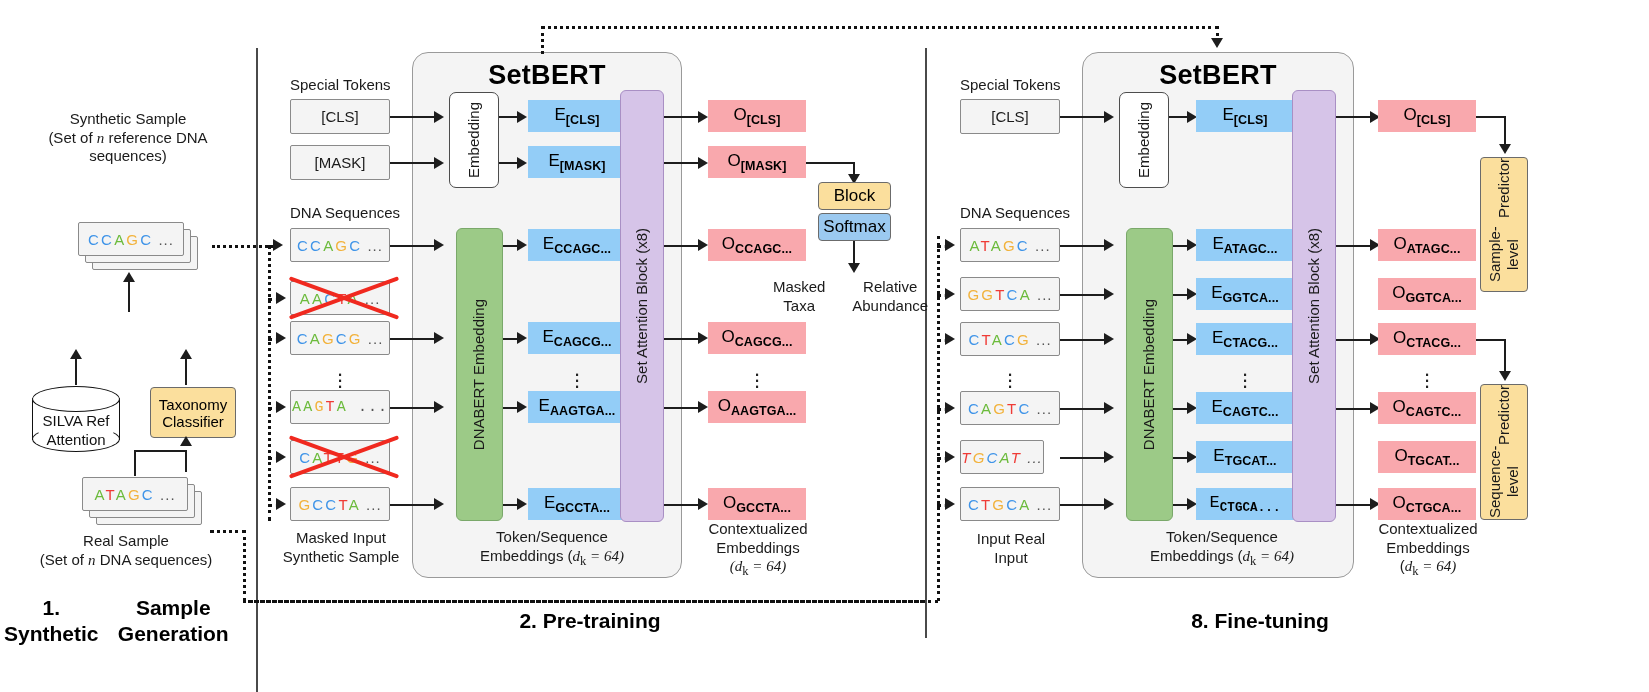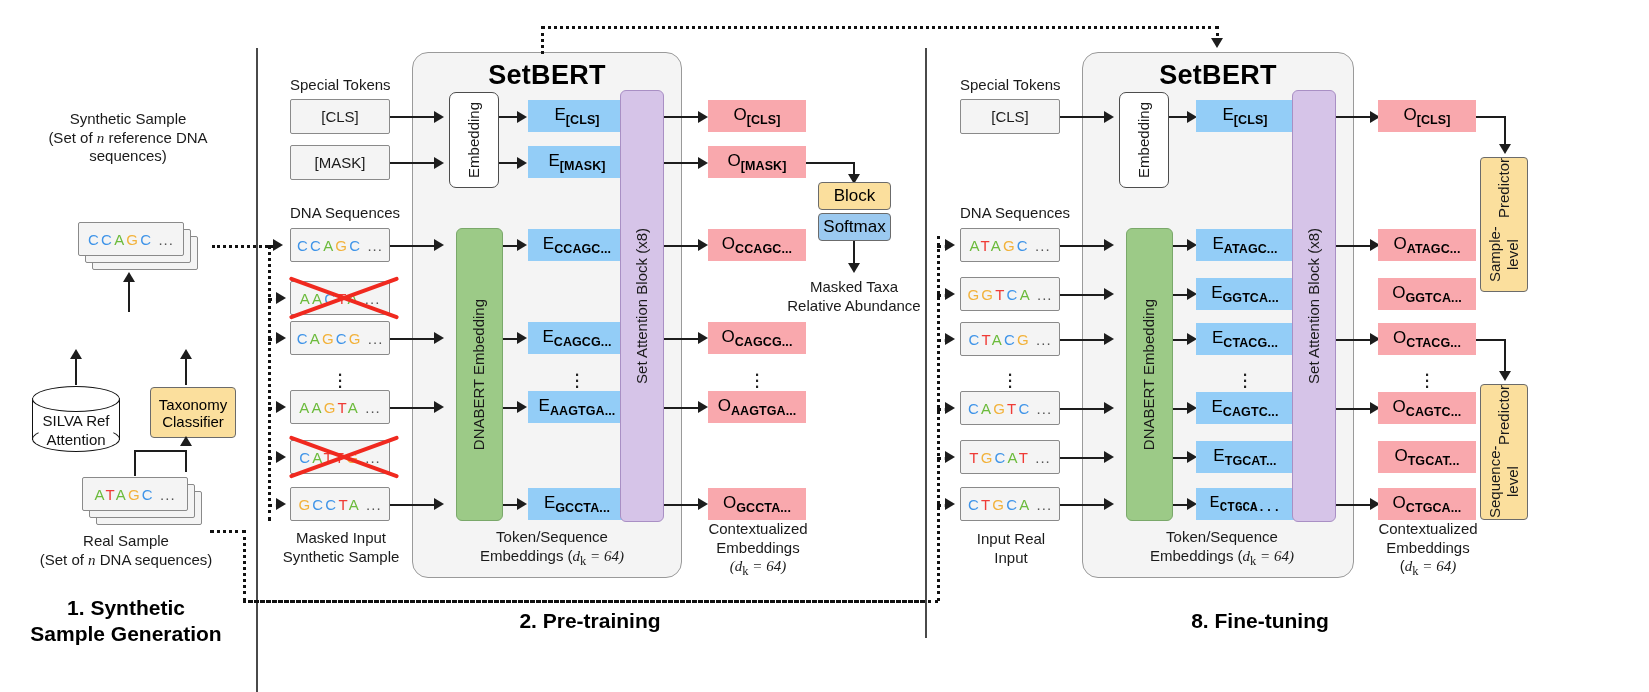--- a/index.html
+++ b/index.html
@@ -125,21 +125,21 @@
         <span class="nA">A</span><span class="nT">T</span><span class="nA">A</span><span class="nG">G</span><span class="nC">C</span><span class="ndots">&nbsp;...</span>
       </span>
     </div>
   </div>
 
   <div class="abs lbl ctr" style="left:6px;top:531px;width:240px;height:40px;flex-direction:column;">
     <div>Real Sample</div>
     <div><span>(Set of </span><span class="serif-i">n</span><span> DNA sequences)</span></div>
   </div>
 
-  <div class="abs ctr stage" style="left:4px;top:590px;width:244px;height:62px;flex-direction:column;line-height:1.25;">
+  <div class="abs ctr stage" style="left:4px;top:590px;width:244px;height:62px;flex-direction:row;line-height:1.25;">
     <div>1. Synthetic</div>
     <div>Sample Generation</div>
   </div>
 
   <div class="dotH" style="left:212px;top:245px;width:62px;"></div>
   <div class="arrowR" style="left:273px;top:239px;"></div>
 
   <div class="dotH" style="left:210px;top:530px;width:36px;"></div>
   <div class="dotV" style="left:243px;top:530px;height:71px;"></div>
   <div class="dotH" style="left:243px;top:600px;width:695px;"></div>
@@ -192,21 +192,21 @@
     <i style="width:116px;transform:translateY(-50%) rotate(-20deg);"></i>
   </div>
   <div class="abs box-plain ctr" style="left:290px;top:321px;width:100px;height:34px;">
     <span class="dna"><span class="nC">C</span><span class="nA">A</span><span class="nG">G</span><span class="nC">C</span><span class="nG">G</span><span class="ndots">&nbsp;...</span></span>
   </div>
   <div class="vdots" style="left:320px;top:366px;width:40px;">
     <span>.</span>
       <span>.</span>
       <span>.</span>
   </div>
-  <div class="abs box-plain ctr" style="left:290px;top:390px;width:100px;height:34px;">
+  <div class="abs box-plain ctr" style="left:290px;top:390px;width:100px;height:34px;font-family:Liberation Mono, monospace;">
     <span class="dna"><span class="nA">A</span><span class="nA">A</span><span class="nG">G</span><span class="nT">T</span><span class="nA">A</span><span class="ndots">&nbsp;...</span></span>
   </div>
   <div class="abs box-plain ctr" style="left:290px;top:440px;width:100px;height:34px;">
     <span class="dna"><span class="nC">C</span><span class="nA">A</span><span class="nT">T</span><span class="nT">T</span><span class="nG">G</span><span class="ndots">&nbsp;...</span></span>
   </div>
   <div class="xmark" style="left:286px;top:436px;width:108px;height:42px;">
     <i style="width:116px;transform:translateY(-50%) rotate(20deg);"></i>
     <i style="width:116px;transform:translateY(-50%) rotate(-20deg);"></i>
   </div>
   <div class="abs box-plain ctr" style="left:290px;top:487px;width:100px;height:34px;">
@@ -330,21 +330,21 @@
 
   <div class="abs box-yellow ctr" style="left:818px;top:182px;width:73px;height:28px;font-size:17px;">
     <span>Block</span>
   </div>
   <div class="abs box-softmax ctr" style="left:818px;top:213px;width:73px;height:28px;font-size:17px;">
     <span>Softmax</span>
   </div>
   <div class="ln vline" style="left:853px;top:241px;height:26px;"></div>
   <div class="arrowD" style="left:848px;top:263px;"></div>
 
-  <div class="abs lbl ctr" style="left:763px;top:277px;width:182px;height:40px;flex-direction:column;">
+  <div class="abs lbl ctr" style="left:763px;top:277px;width:182px;height:40px;flex-direction:row;">
     <div>Masked Taxa</div>
     <div>Relative Abundance</div>
   </div>
 
   <div class="abs lbl ctr" style="left:282px;top:528px;width:118px;height:40px;flex-direction:column;">
     <div>Masked Input</div>
     <div>Synthetic Sample</div>
   </div>
   <div class="abs lbl ctr" style="left:452px;top:528px;width:200px;height:42px;flex-direction:column;">
     <div>Token/Sequence</div>
@@ -401,21 +401,21 @@
     <span class="dna"><span class="nC">C</span><span class="nT">T</span><span class="nA">A</span><span class="nC">C</span><span class="nG">G</span><span class="ndots">&nbsp;...</span></span>
   </div>
   <div class="vdots" style="left:990px;top:366px;width:40px;">
     <span>.</span>
       <span>.</span>
       <span>.</span>
   </div>
   <div class="abs box-plain ctr" style="left:960px;top:391px;width:100px;height:34px;">
     <span class="dna"><span class="nC">C</span><span class="nA">A</span><span class="nG">G</span><span class="nT">T</span><span class="nC">C</span><span class="ndots">&nbsp;...</span></span>
   </div>
-  <div class="abs box-plain ctr" style="left:960px;top:440px;width:100px;height:34px;">
+  <div class="abs box-plain ctr" style="left:960px;top:440px;width:84px;height:34px;font-style:italic;">
     <span class="dna"><span class="nT">T</span><span class="nG">G</span><span class="nC">C</span><span class="nA">A</span><span class="nT">T</span><span class="ndots">&nbsp;...</span></span>
   </div>
   <div class="abs box-plain ctr" style="left:960px;top:487px;width:100px;height:34px;">
     <span class="dna"><span class="nC">C</span><span class="nT">T</span><span class="nG">G</span><span class="nC">C</span><span class="nA">A</span><span class="ndots">&nbsp;...</span></span>
   </div>
 
   <div class="dotH" style="left:937px;top:245px;width:12px;"></div>
   <div class="arrowR" style="left:945px;top:239px;"></div>
   <div class="dotH" style="left:937px;top:294px;width:12px;"></div>
   <div class="arrowR" style="left:945px;top:288px;"></div>

